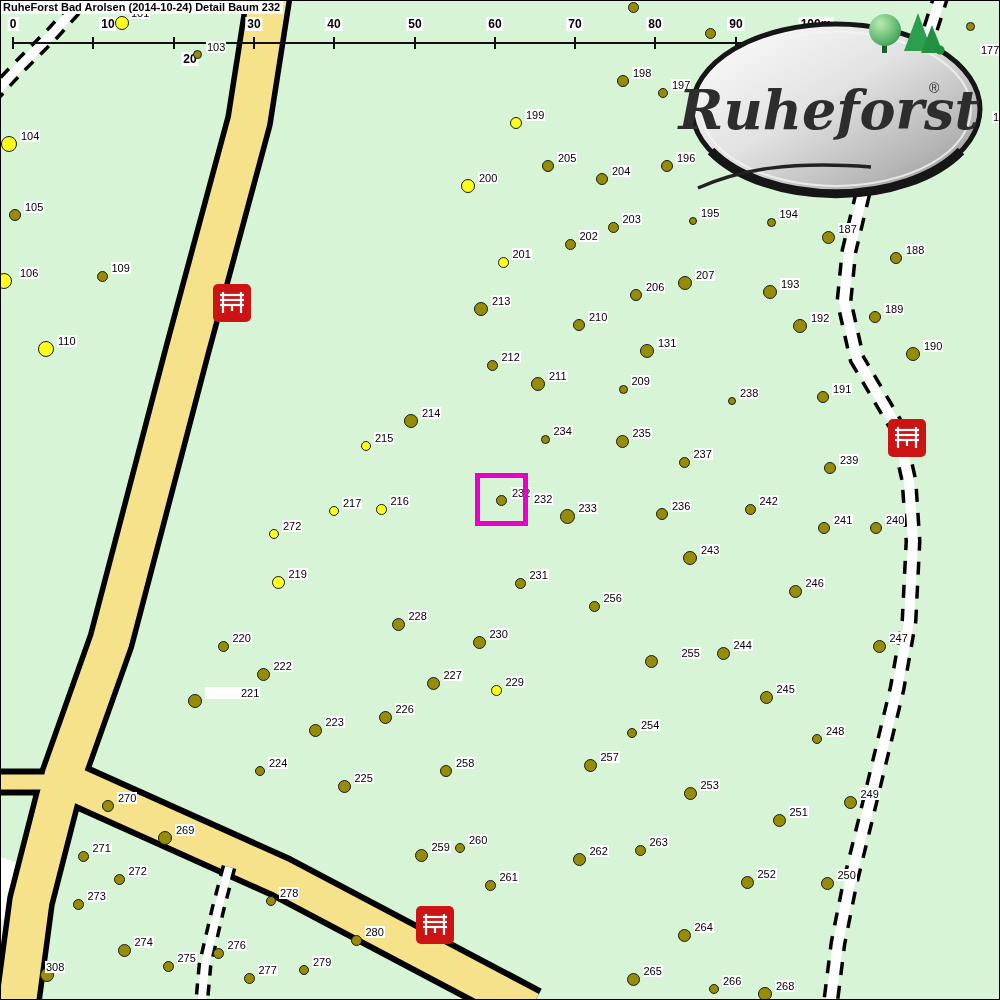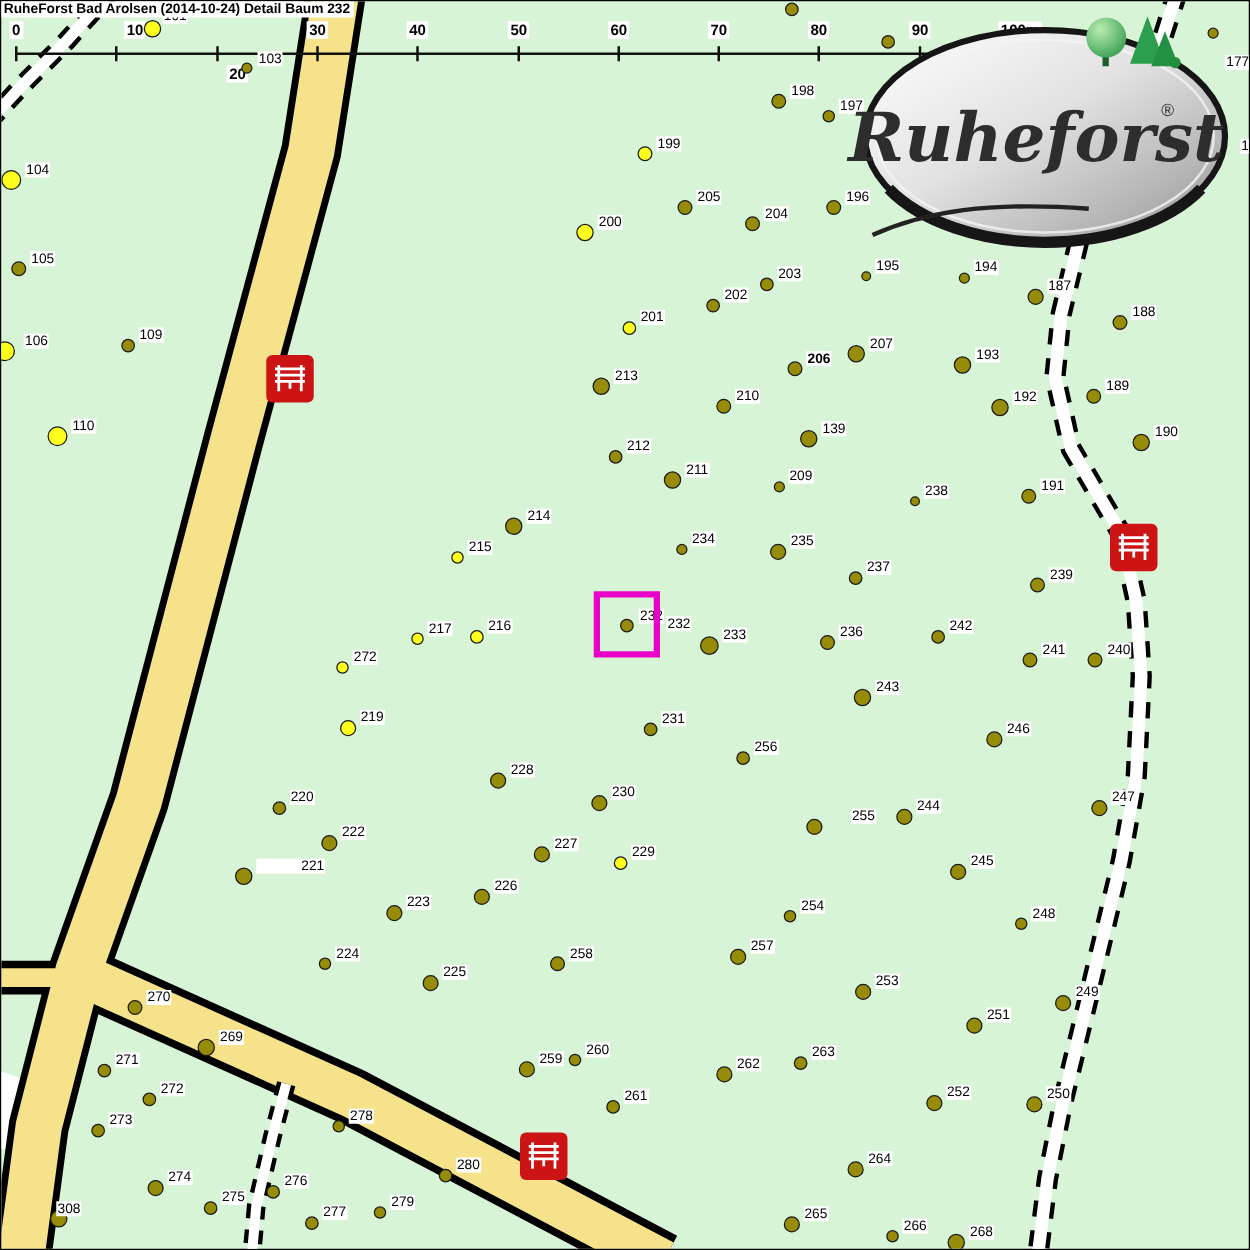--- a/index.html
+++ b/index.html
@@ -140,27 +140,27 @@
       <div class="lbl" style="left: 809px; top: 311px;">192</div>
       <div class="dot o" style="left: 905px; top: 346px; width: 14px; height: 14px; background: rgb(151, 140, 8);"></div>
       <div class="lbl" style="left: 922px; top: 339px;">190</div>
       <div class="dot o" style="left: 816px; top: 390px; width: 12px; height: 12px; background: rgb(151, 140, 8);"></div>
       <div class="lbl" style="left: 831px; top: 382px;">191</div>
       <div class="dot o" style="left: 727px; top: 396px; width: 8px; height: 8px; background: rgb(151, 140, 8);"></div>
       <div class="lbl" style="left: 738px; top: 386px;">238</div>
       <div class="dot o" style="left: 677px; top: 275px; width: 14px; height: 14px; background: rgb(151, 140, 8);"></div>
       <div class="lbl" style="left: 694px; top: 268px;">207</div>
       <div class="dot o" style="left: 629px; top: 288px; width: 12px; height: 12px; background: rgb(151, 140, 8);"></div>
-      <div class="lbl" style="left: 644px; top: 280px; font-weight: bold;">206</div>
+      <div class="lbl" style="left: 644px; top: 280px;">206</div>
       <div class="dot o" style="left: 473px; top: 301px; width: 14px; height: 14px; background: rgb(151, 140, 8);"></div>
       <div class="lbl" style="left: 490px; top: 294px;">213</div>
       <div class="dot o" style="left: 572px; top: 318px; width: 12px; height: 12px; background: rgb(151, 140, 8);"></div>
       <div class="lbl" style="left: 587px; top: 310px;">210</div>
       <div class="dot o" style="left: 639px; top: 343px; width: 14px; height: 14px; background: rgb(151, 140, 8);"></div>
-      <div class="lbl" style="left: 656px; top: 336px;">139</div>
+      <div class="lbl" style="left: 656px; top: 336px;">131</div>
       <div class="dot o" style="left: 485.5px; top: 358.5px; width: 11px; height: 11px; background: rgb(151, 140, 8);"></div>
       <div class="lbl" style="left: 499.5px; top: 350px;">212</div>
       <div class="dot o" style="left: 530px; top: 376px; width: 14px; height: 14px; background: rgb(151, 140, 8);"></div>
       <div class="lbl" style="left: 547px; top: 369px;">211</div>
       <div class="dot o" style="left: 617.5px; top: 383.5px; width: 9px; height: 9px; background: rgb(151, 140, 8);"></div>
       <div class="lbl" style="left: 629.5px; top: 374px;">209</div>
       <div class="dot o" style="left: 403px; top: 413px; width: 14px; height: 14px; background: rgb(151, 140, 8);"></div>
       <div class="lbl" style="left: 420px; top: 406px;">214</div>
       <div class="dot y" style="left: 360px; top: 440px; width: 10px; height: 10px; background: rgb(255, 255, 30);"></div>
       <div class="lbl" style="left: 373px; top: 431px;">215</div>

